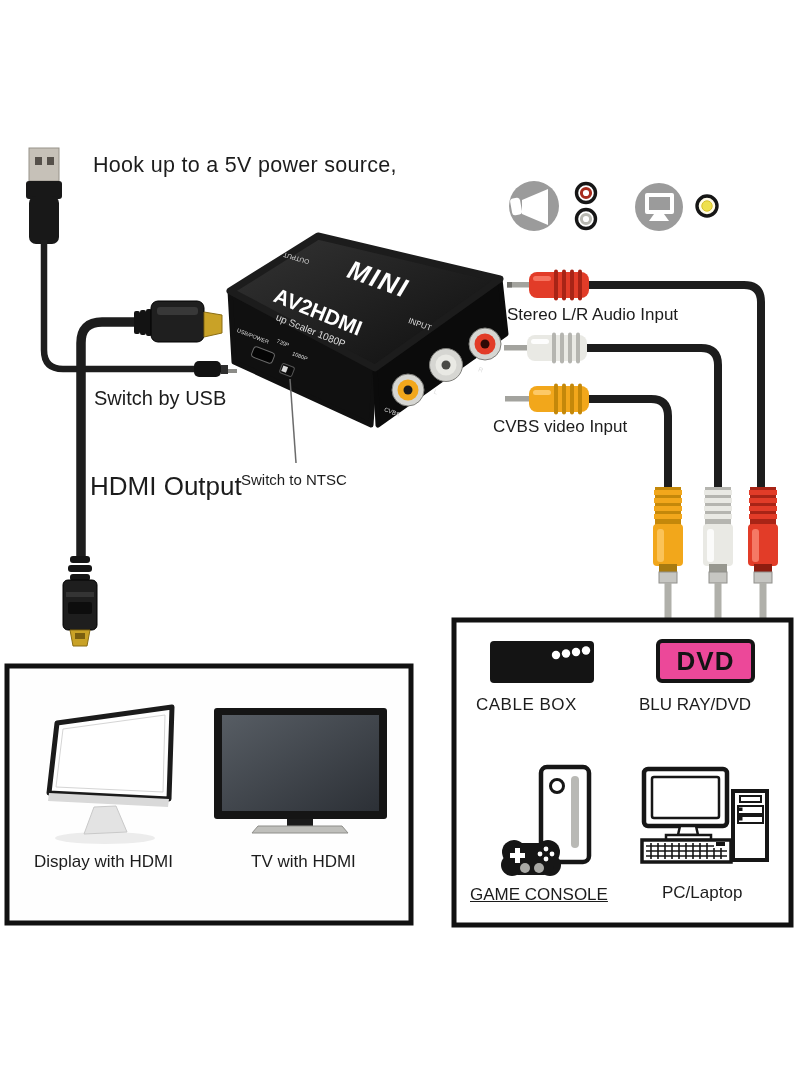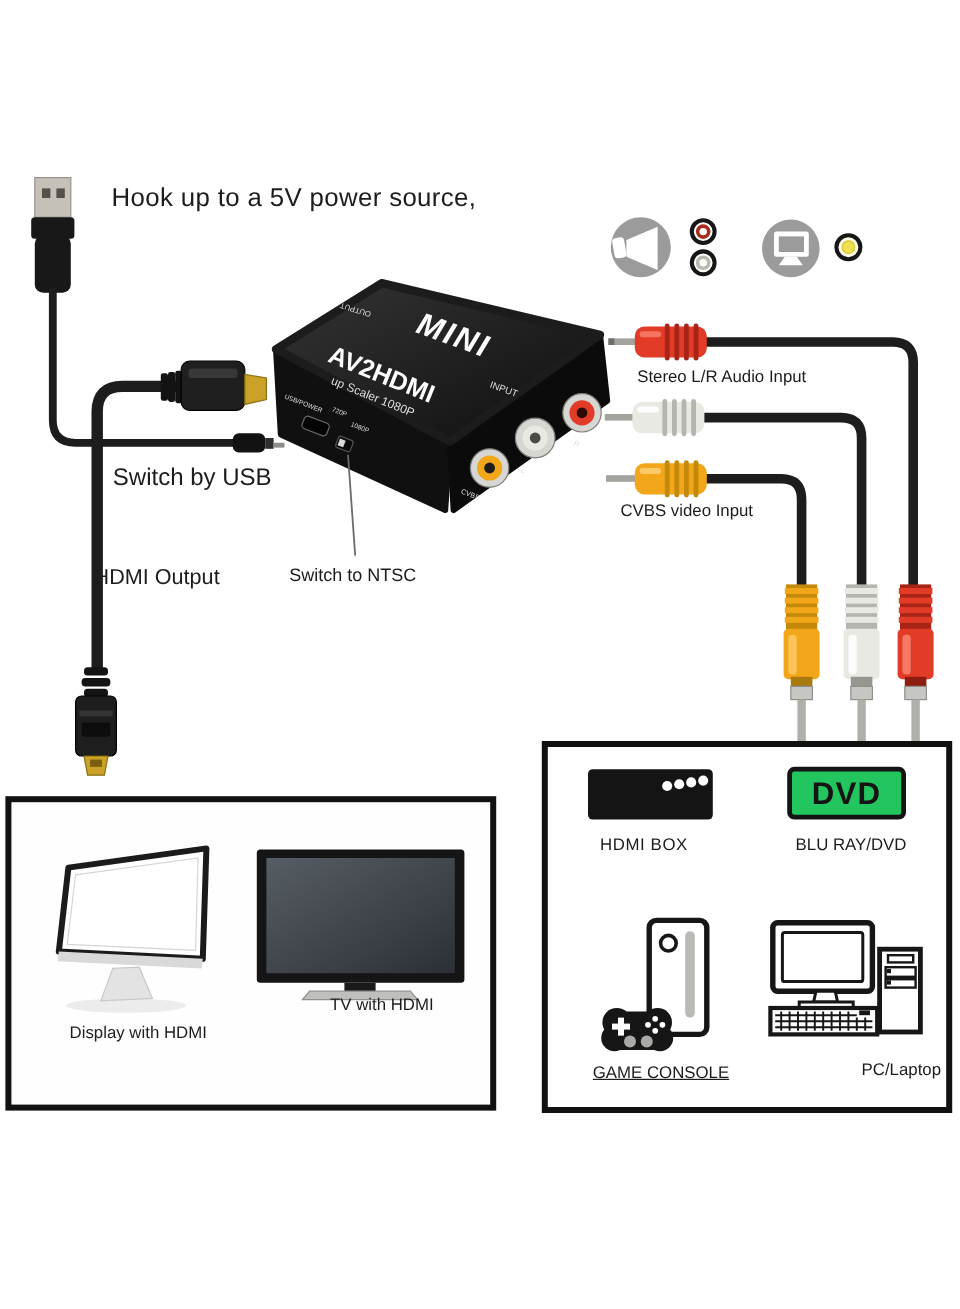--- a/index.html
+++ b/index.html
@@ -2,25 +2,25 @@
 <html><head>
 <meta charset="utf-8">
 <style>
   html,body{margin:0;padding:0;background:#fff;}
   #stage{position:relative;width:800px;height:1091px;background:#fff;overflow:hidden;
          font-family:"Liberation Sans",sans-serif;}
   #scene{position:absolute;left:0;top:0;}
   .ann{position:absolute;color:#1c1c1c;white-space:nowrap;}
   .note{font-size:21.5px;letter-spacing:.3px;line-height:30px;}
   .lbl{font-size:20px;}
-  .lbl-sm{font-size:14px;padding-left:24px;}
+  .lbl-sm{font-size:17px;}
   .dvd-badge{position:absolute;left:656px;top:639px;width:91px;height:36px;
              border:4px solid #141414;border-radius:6px;display:flex;align-items:center;
              justify-content:center;font-weight:bold;font-size:26px;color:#141414;
-             letter-spacing:1px;background:#22c55e;}
+             letter-spacing:1px;background:#ec4899;}
   svg text{font-family:"Liberation Sans",sans-serif;}
   .dev-big{fill:#ffffff;font-weight:bold;}
   .dev-sm{fill:#dedede;}
 </style>
 </head>
 <body>
 
 <div id="stage">
 
 <svg id="scene" width="800" height="1091" viewBox="0 0 800 1091">
@@ -271,27 +271,27 @@
       <rect x="739" y="807.5" width="3.5" height="3.5" fill="#161616"></rect>
       <rect x="739" y="817" width="3.5" height="3.5" fill="#161616"></rect>
     </g>
   </g>
 </svg>
 
 <div class="ann note" style="left:76px;top:150px;margin-left:17px;">
   <div>Hook up to a 5V power source,</div>
 </div>
 <div class="ann lbl" style="left:94px;top:387px;">Switch by USB</div>
-<div class="ann lbl" style="left:78px;top:471px;font-size:18px;">HDMI Output</div>
+<div class="ann lbl" style="left:90px;top:471px;font-size:26px;">HDMI Output</div>
 <div class="ann lbl" style="left:241px;top:471px;font-size:15px;">Switch to NTSC</div>
 <div class="ann lbl-sm" style="left:507px;top:305px;">Stereo L/R Audio Input</div>
 <div class="ann lbl-sm" style="left:34px;top:852px;">Display with HDMI</div>
 
 <div class="ann lbl-sm" style="left:493px;top:417px;">CVBS video Input</div>
-<div class="ann lbl-sm" style="left:251px;top:829px;">TV with HDMI</div>
+<div class="ann lbl-sm" style="left:251px;top:852px;">TV with HDMI</div>
 
 <div class="dvd-badge">DVD</div>
-<div class="ann lbl-sm" style="left:476px;top:695px;letter-spacing:.5px;">HDMI BOX</div>
+<div class="ann lbl-sm" style="left:476px;top:695px;letter-spacing:.5px;">CABLE BOX</div>
 <div class="ann lbl-sm" style="left:639px;top:695px;text-align:center;">BLU RAY/DVD</div>
 <div class="ann lbl-sm" style="left:470px;top:885px;text-decoration:underline;">GAME CONSOLE</div>
-<div class="ann lbl-sm" style="left:662px;top:883px;margin-left:32px;">PC/Laptop</div>
+<div class="ann lbl-sm" style="left:662px;top:883px;">PC/Laptop</div>
 
 </div>
 
 </body></html>

